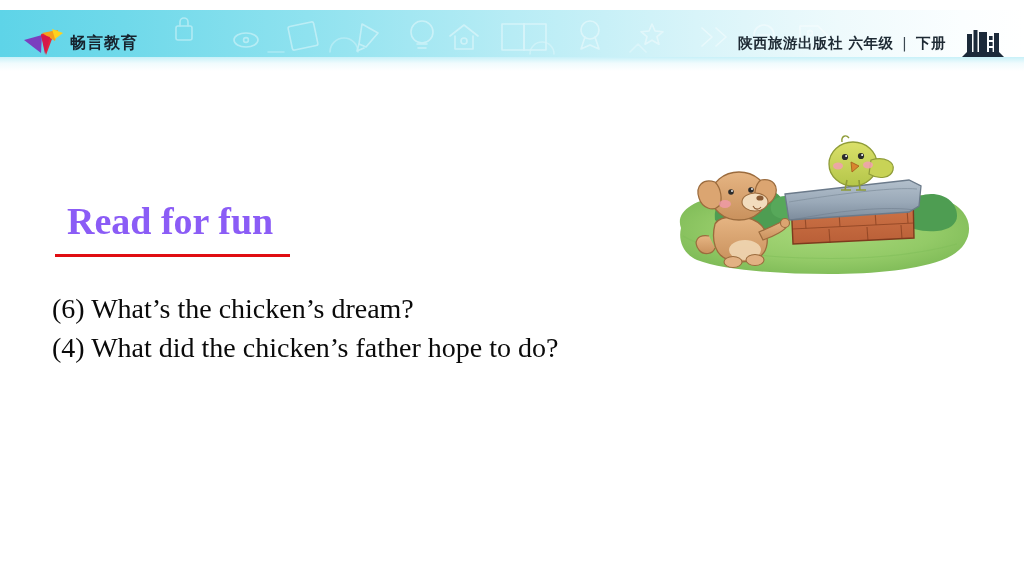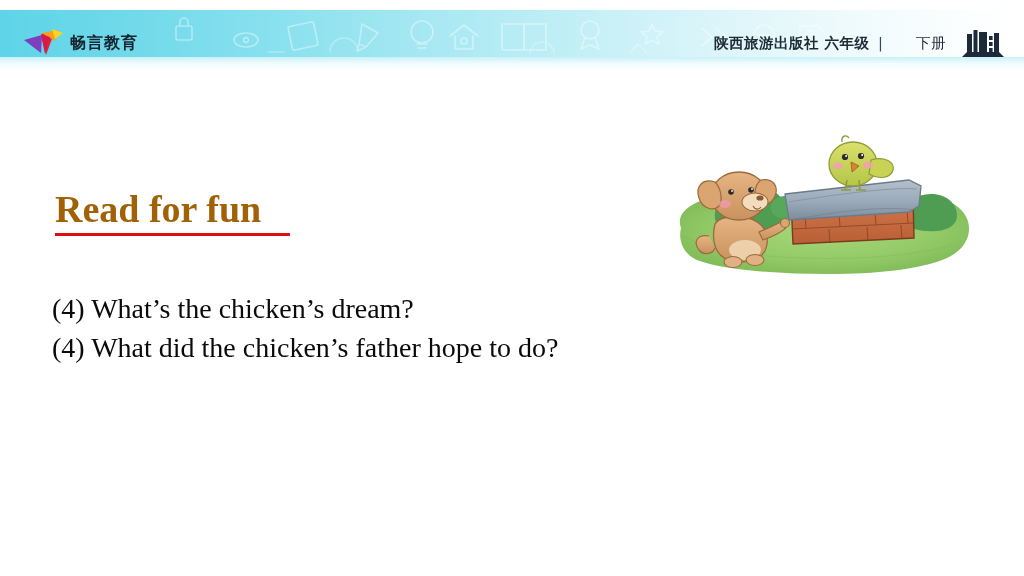--- a/index.html
+++ b/index.html
@@ -86,45 +86,44 @@
     line-height: 20px;
     white-space: nowrap;
     text-align: right;
   }
   #publisher-line .sep {
     font-weight: 400;
     color: #3b4750;
     padding: 0 3px;
   }
   #publisher-line .vol {
-    font-weight: 400;
-    margin-left: 24px;
+    font-weight: 700;
   }
   #books-icon {
     position: absolute;
     right: 18px;
     top: 16px;
     width: 46px;
     height: 34px;
   }
 
   
   #heading-block {
     position: absolute;
     left: 55px;
     top: 188px;
   }
   #section-heading {
     font-family: "Liberation Serif", "DejaVu Serif", serif;
     font-size: 38px;
     font-weight: 700;
-    color: #a16207;
+    color: #8b5cf6;
     line-height: 42px;
     white-space: nowrap;
-    margin: 0;
+    margin: 12px;
   }
   #heading-underline {
     margin-top: 3px;
     width: 235px;
     height: 3px;
     background: #e00d12;
   }
 
   #question-list {
     position: absolute;
@@ -252,21 +251,21 @@
   </svg>
 </div>
 <div id="header-fade"></div>
 
 <div id="heading-block">
   <h1 id="section-heading">Read for fun</h1>
   <div id="heading-underline"></div>
 </div>
 
 <div id="question-list">
-  <div class="question-line">(4) What’s the chicken’s dream?</div>
+  <div class="question-line">(6) What’s the chicken’s dream?</div>
   <div class="question-line">(4) What did the chicken’s father hope to do?</div>
 </div>
 
 <svg id="illustration" viewBox="0 0 320 148" xmlns="http://www.w3.org/2000/svg">
   <defs>
     <radialGradient id="grassGrad" cx="50%" cy="45%" r="62%">
       <stop offset="0%" stop-color="#a8d87a"></stop>
       <stop offset="62%" stop-color="#93ca67"></stop>
       <stop offset="100%" stop-color="#7cb955"></stop>
     </radialGradient>

